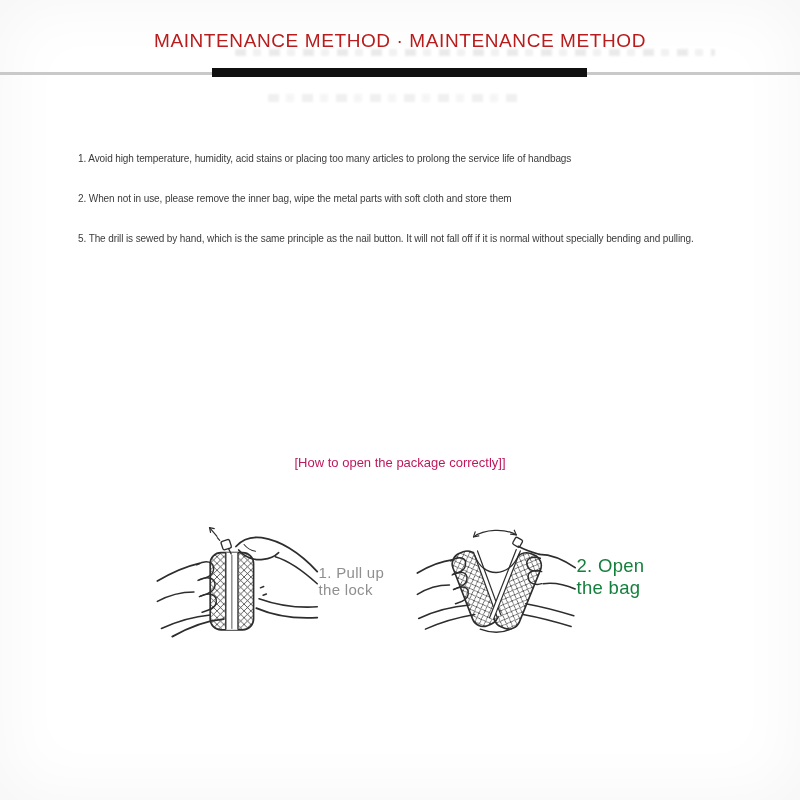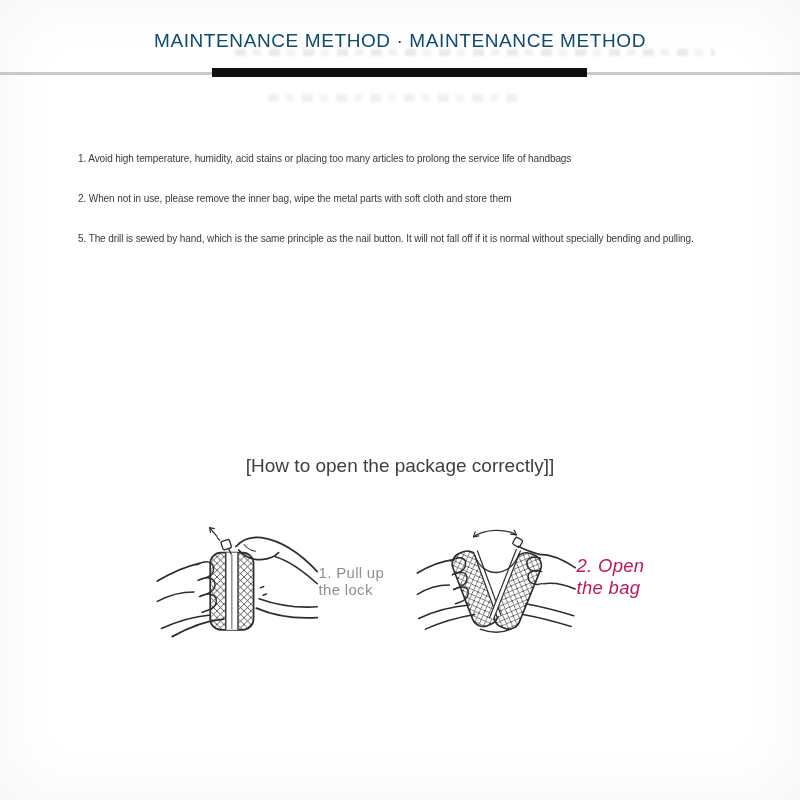--- a/index.html
+++ b/index.html
@@ -19,21 +19,21 @@
   
   .page-title {
     position: absolute;
     top: 30px;
     left: 0;
     width: 100%;
     text-align: center;
     font-size: 19px;
     font-weight: 400;
     letter-spacing: 0.6px;
-    color: #0c4a6e;
+    color: #b91c1c;
   }
 
   
   .ghost {
     position: absolute;
     filter: blur(1.2px);
     opacity: 0.55;
     background: repeating-linear-gradient(90deg,
       rgba(120,120,120,0.28) 0 11px,
       rgba(255,255,255,0) 11px 18px,
@@ -79,22 +79,22 @@
     max-width: 656px;
   }
 
   
   .open-heading {
     position: absolute;
     top: 455px;
     left: 0;
     width: 100%;
     text-align: center;
-    font-size: 19px;
-    color: #404040;
+    font-size: 13px;
+    color: #be185d;
   }
 
   .figure {
     position: absolute;
     top: 486px;
     display: flex;
     flex-direction: row;
     align-items: center;
   }
   .figure.fig-1 { left: 156px; width: 246px; }
@@ -102,23 +102,22 @@
   .figure svg { display: block; }
 
   .fig-caption-1 {
     margin-top: 8px;
     font-size: 15px;
     color: #8f8f8f;
     letter-spacing: 0.3px;
   }
   .fig-caption-2 {
     font-size: 18.5px;
-    color: #be185d;
+    color: #15803d;
     letter-spacing: 0.3px;
-    font-style: italic;
   }
 
   .line-art { stroke: #2d2d2d; fill: none; stroke-linecap: round; stroke-linejoin: round; }
 </style>
 </head>
 <body>
 
 <div class="page">
 
   <h1 class="page-title">MAINTENANCE METHOD · MAINTENANCE METHOD</h1>

